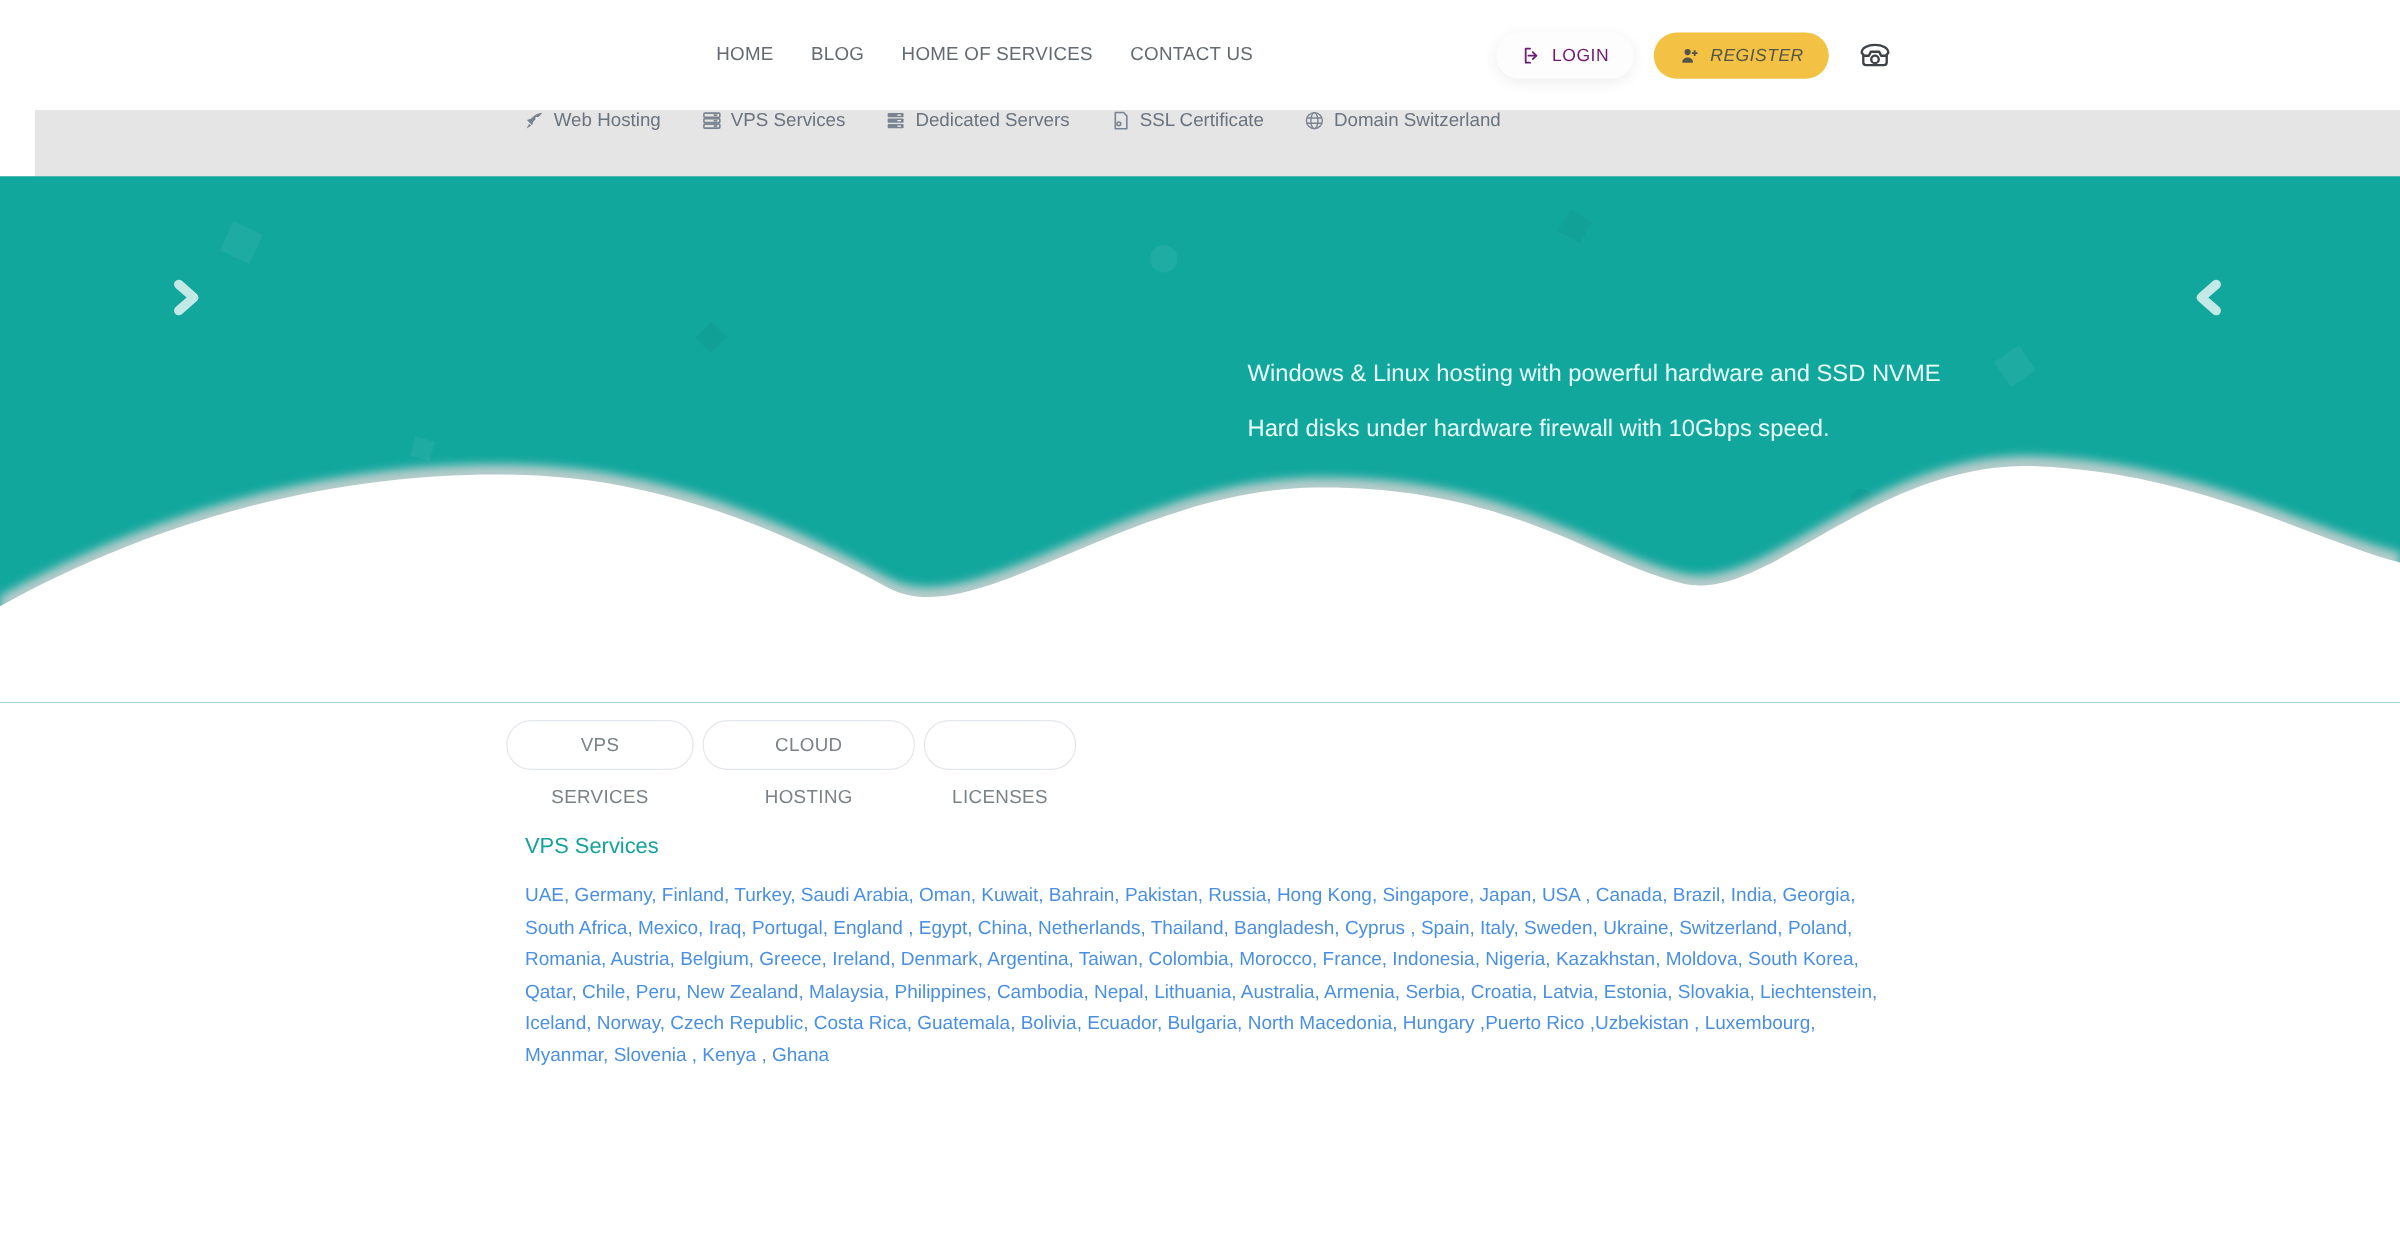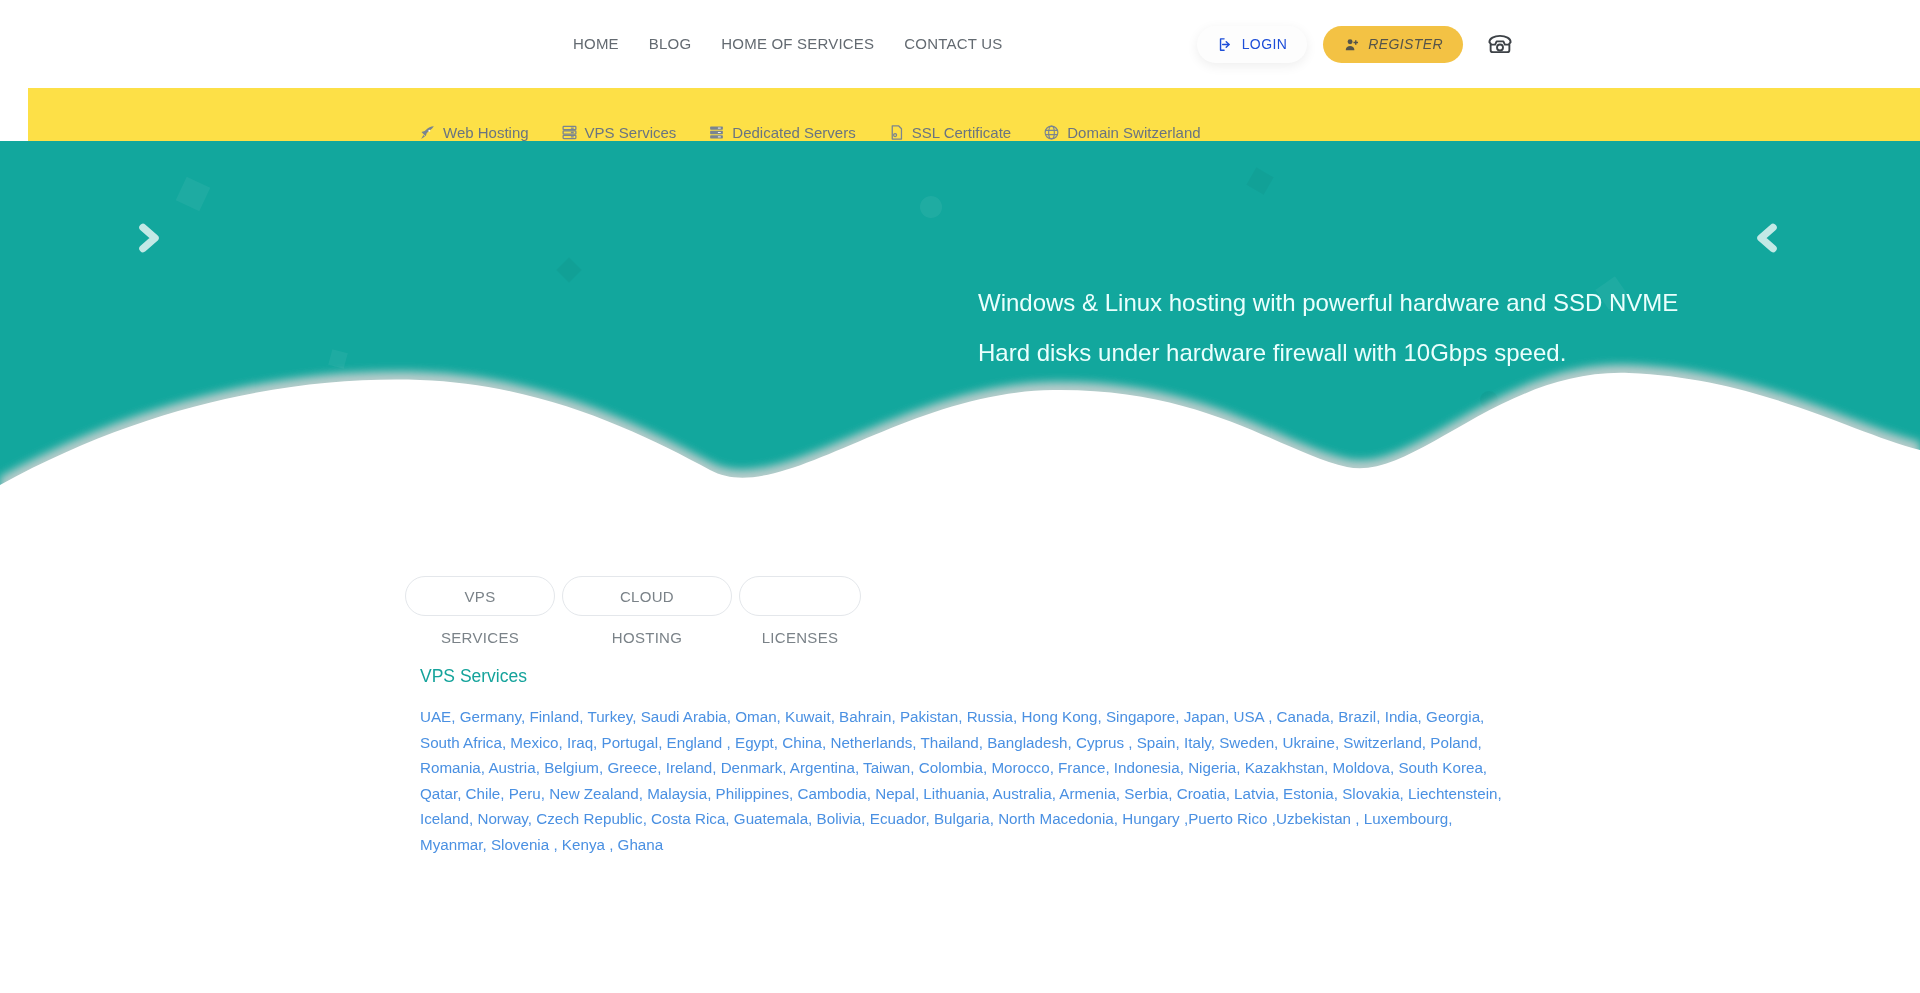--- a/index.html
+++ b/index.html
@@ -10,44 +10,44 @@
 
   
   .topbar { height:88px; background:#fff; display:flex; align-items:center; }
   .topbar .container { display:flex; align-items:center; }
   .main-nav { display:flex; gap:30px; margin-left:168px; list-style:none; }
   .main-nav a { text-decoration:none; color:#636a71; font-size:15px; letter-spacing:.2px; }
   .top-actions { margin-left:auto; display:flex; align-items:center; gap:16px; }
   .btn-pill { display:inline-flex; align-items:center; gap:8px; border:none; cursor:pointer;
               border-radius:20px; padding:10px 20px; font-size:14px; letter-spacing:.4px;
               font-family:inherit; }
-  .btn-login { background:#fdfdfd; color:#1d4ed8; box-shadow:0 3px 12px rgba(0,0,0,.07);text-align:center; }
+  .btn-login { background:#fdfdfd; color:#701a75; box-shadow:0 3px 12px rgba(0,0,0,.07);text-align:center; }
   .btn-register { background:#f3c244; color:#55544a;font-style:italic; }
   .icon { display:inline-flex; }
   .phone-wrap { color:#3d4247; display:inline-flex; margin-left:6px; }
 
   
-  .servicesbar { height:53px; background:#fde047; display:flex; align-items:flex-end;margin-left:28px; }
+  .servicesbar { height:53px; background:#e5e5e5; display:flex; align-items:flex-start;margin-left:28px; }
   .servicesbar .container { display:flex; align-items:center; }
   .svc-list { display:flex; gap:32px; list-style:none; }
   .svc-item { display:inline-flex; align-items:center; gap:7px; color:#6a7480; font-size:15px;
               text-decoration:none; cursor:pointer; }
   .svc-item .icon { color:#7a8490; }
   .domain-search { margin-left:auto; position:relative; width:352px; }
   .domain-search input { width:100%; height:36px; border:none; outline:none; border-radius:18px;
               background:#fff; box-shadow:0 2px 10px rgba(0,0,0,.05); text-align:center;
               font-size:15px; color:#6d737a; font-family:inherit; }
   .domain-search input::placeholder { color:#6d737a; opacity:1; }
   .search-btn { position:absolute; right:4px; top:4px; width:28px; height:28px; border:none;
               border-radius:50%; background:#f3c244; display:flex; align-items:center;
               justify-content:center; cursor:pointer; }
 
   
   .hero { position:relative; height:421px; background:#12a79d; overflow:hidden; }
-  .hero-text { position:absolute; left:978px; top:148px; color:#eafffd; font-size:24px; }
+  .hero-text { position:absolute; left:998px; top:148px; color:#eafffd; font-size:19px; }
   .hero-text p + p { margin-top:22px; }
   .carousel-arrow { position:absolute; top:76px; background:none; border:none; cursor:pointer;
               color:rgba(255,255,255,.75); padding:6px; }
   .carousel-prev { left:130px; }
   .carousel-next { right:134px; }
   .wave { position:absolute; left:0; bottom:0; width:1920px; height:222px; display:block; }
   .confetti { position:absolute; pointer-events:none; }
   .c1 { left:180px; top:40px;  width:26px; height:26px; background:rgba(255,255,255,.05); transform:rotate(25deg); }
   .c2 { left:560px; top:120px; width:18px; height:18px; background:rgba(0,0,0,.04);      transform:rotate(45deg); }
   .c3 { left:920px; top:55px;  width:22px; height:22px; background:rgba(255,255,255,.06); transform:rotate(10deg); border-radius:50%; }

